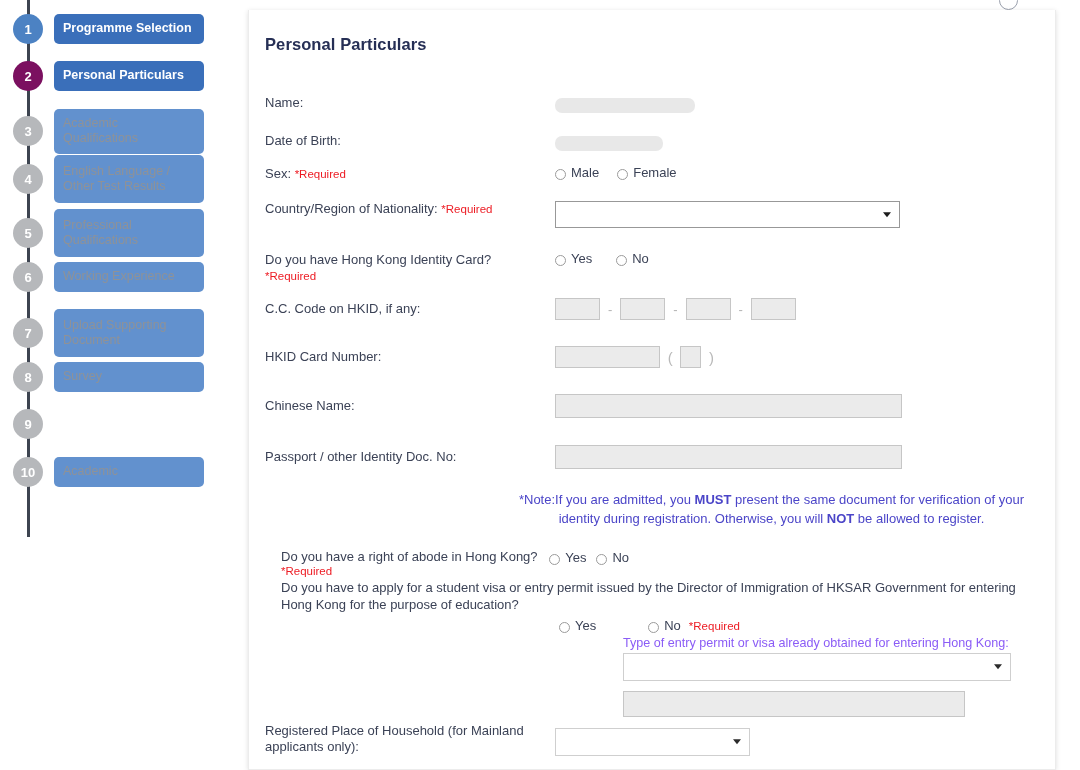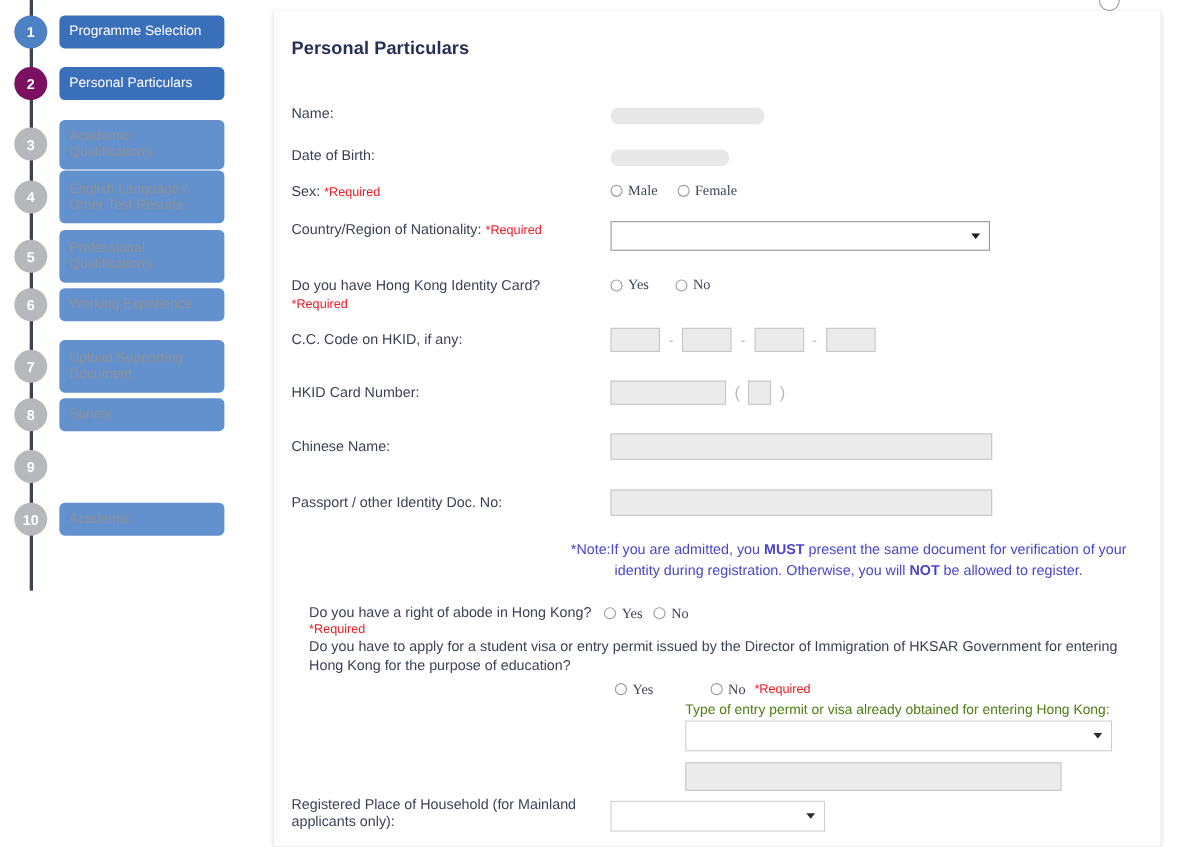--- a/index.html
+++ b/index.html
@@ -54,21 +54,21 @@
     margin-left: 11px;
     width: 150px;
     border-radius: 5px;
     padding: 7px 9px;
     font-size: 12.5px;
     line-height: 1.22;
     min-height: 30px;
     display: flex; align-items: center;
   }
   .step .pill.on {
-    background: #3a6fba; color: #ffffff; font-weight: normal;
+    background: #3a6fba; color: #ffffff; font-weight: bold;
   }
   .step .pill.off {
     background: #6291ce; color: #8f9297;
   }
 
   
   #card {
     position: absolute; left: 248px; top: 10px;
     width: 808px; height: 760px;
     background: #ffffff;
@@ -90,21 +90,21 @@
     font-size: 13px; color: #3b4256; line-height: 1.25;
   }
   .req { color: #ed1c24; font-size: 11.5px; }
   .ctl { position: absolute; left: 290px; top: 0; }
 
   
   .redact { height: 15px; border-radius: 7px; background: #e8e8e8; }
 
   
   .radio-wrap { display: flex; align-items: center; }
-  .radio-opt { display: flex; align-items: center; margin-right: 18px; font-family: Liberation Serif, serif; }
+  .radio-opt { display: flex; align-items: flex-end; margin-right: 18px; }
   .radio {
     width: 11px; height: 11px; border: 1.2px solid #9b9b9b;
     border-radius: 50%; background: #fff; margin-right: 5px;
     flex: 0 0 11px;
   }
   .radio-opt .rtext { font-size: 13px; color: #3b4256; }
 
   
   .tin {
     background: #ebebeb; border: 1px solid #c6c6c6;
@@ -143,21 +143,21 @@
 
   
   #residence { position: absolute; left: 16px; top: 527px; width: 780px; }
   #residence .head { font-size: 13px; color: #3b4256; }
   #residence .sub  { margin-left: 16px; font-size: 13px; color: #3b4256; }
   #residence .inline-radios { display: inline-flex; vertical-align: middle; margin-left: 8px; }
   #residence .reqline { margin-left: 16px; color: #ed1c24; font-size: 11.5px; line-height: 1.1; }
   #residence .q2 { margin-left: 16px; font-size: 13px; line-height: 1.3; color: #3b4256; }
 
   .disabled-label {
-    color: #4d7c0f; font-size: 12.6px;
+    color: #8b5cf6; font-size: 12.6px;
   }
 </style>
 </head>
 <body>
 
 <div id="top-strip">
   <div class="ghost-circle"></div>
 </div>
 
 <div id="stepper">

